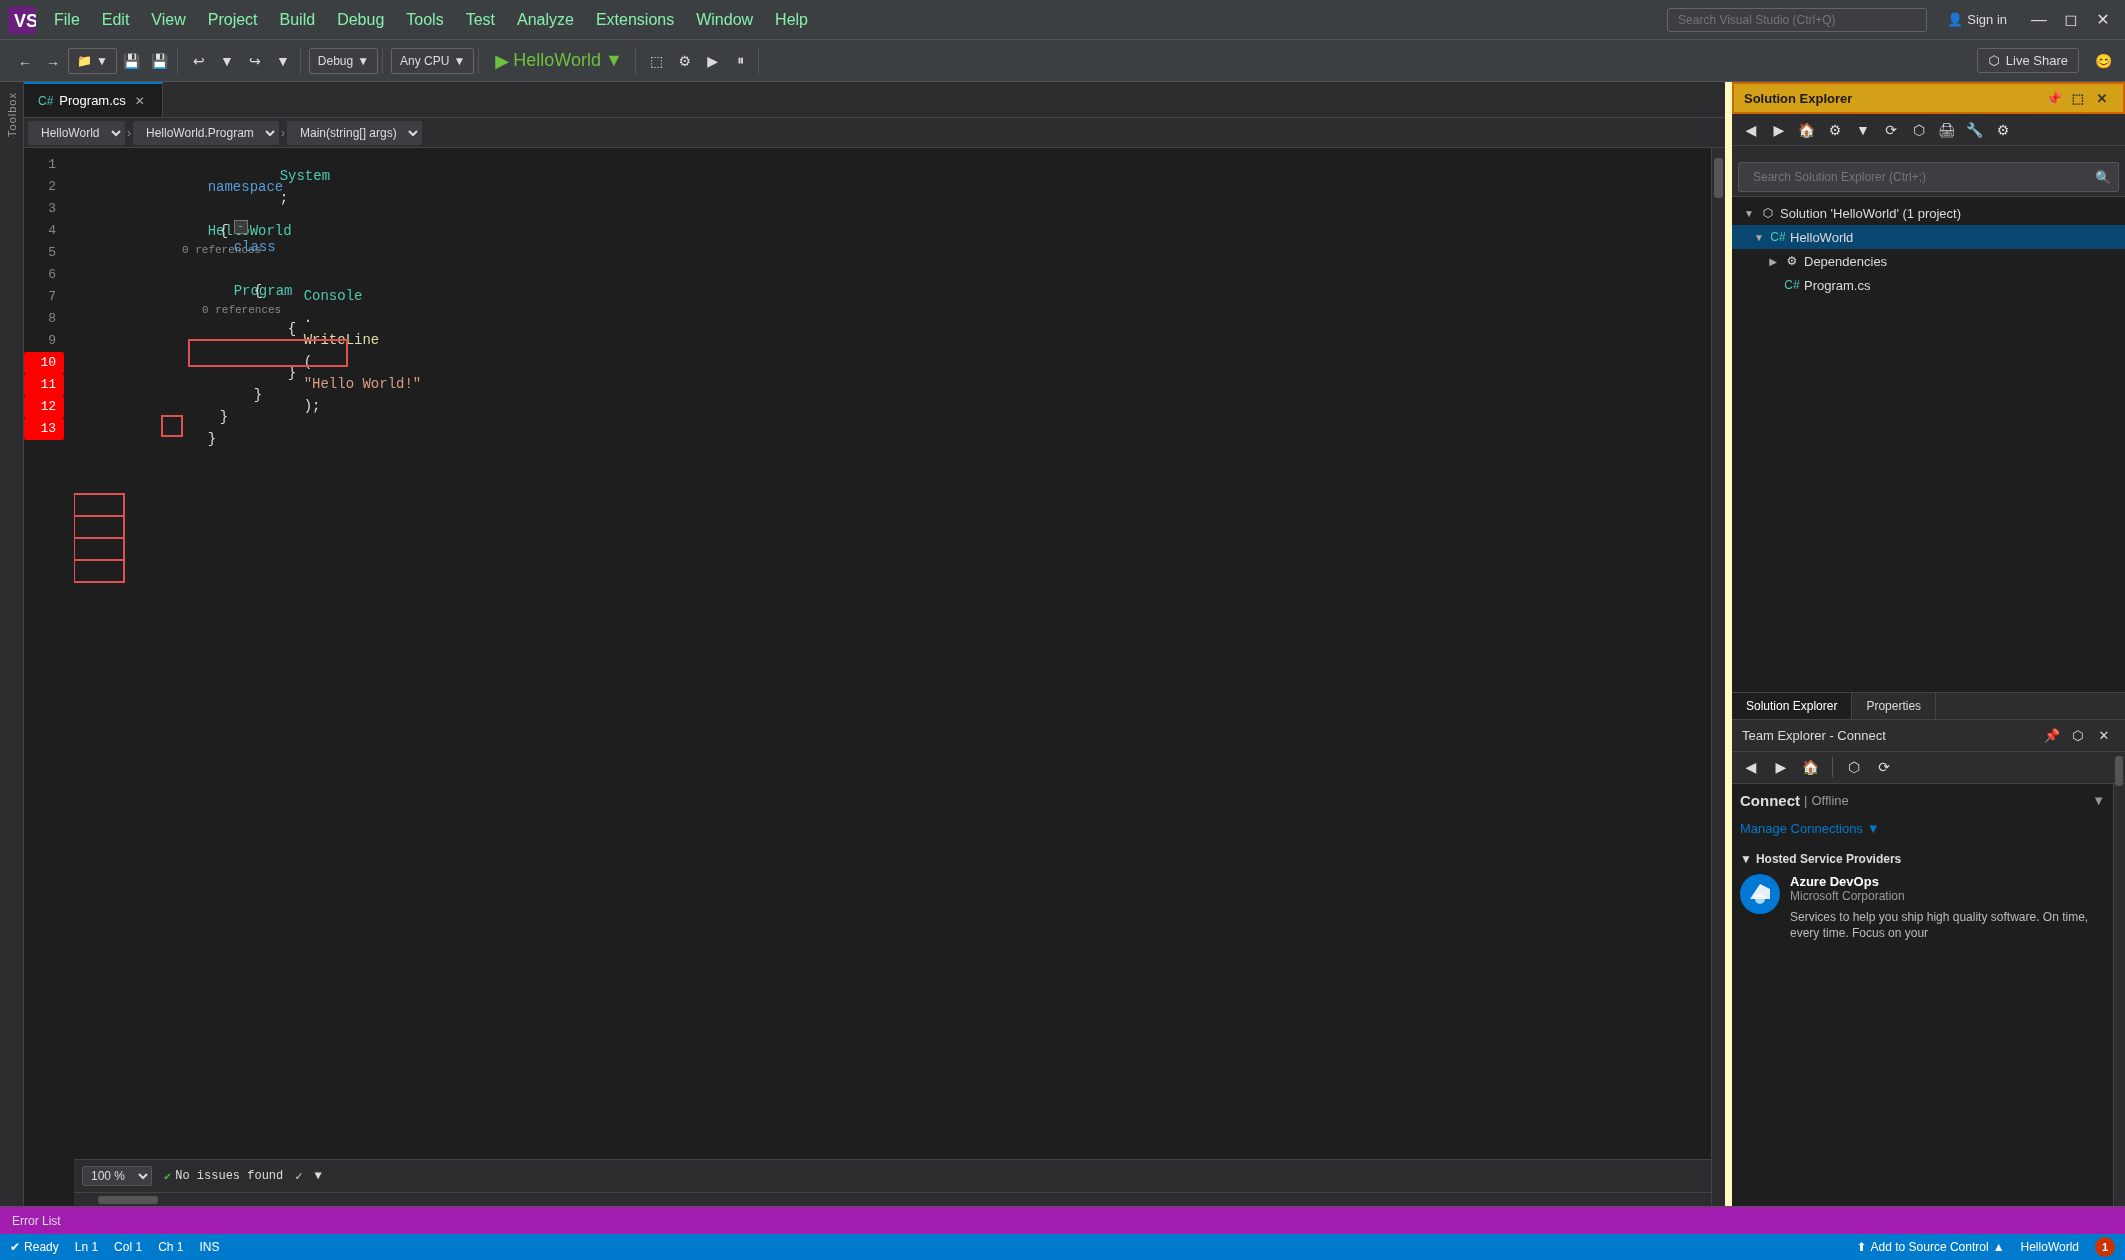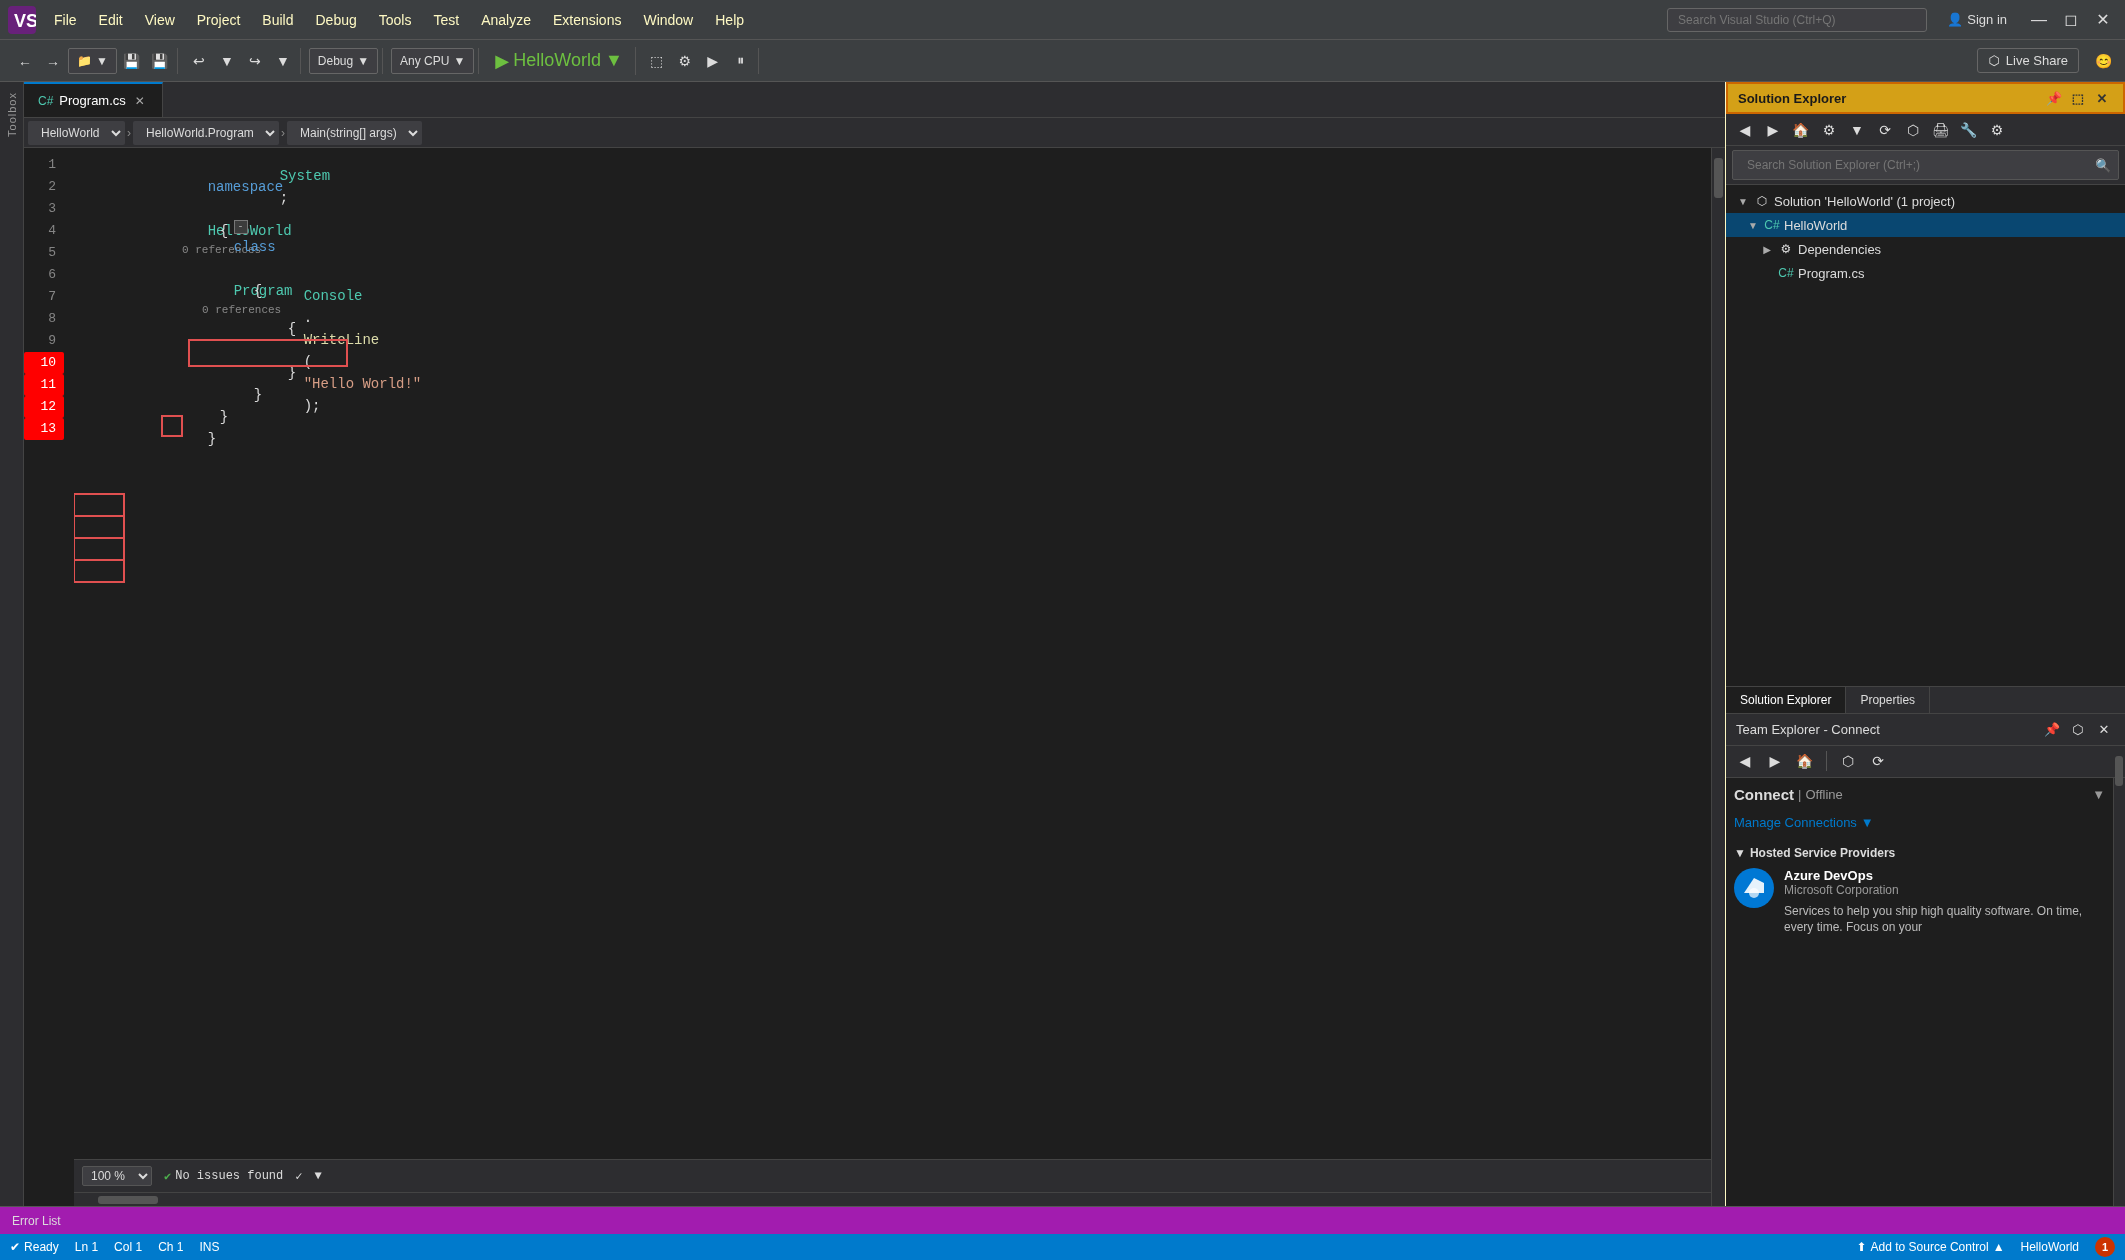--- a/index.html
+++ b/index.html
@@ -27,24 +27,24 @@
       flex-shrink: 0;
     }
     .vs-logo {
       width: 28px;
       height: 28px;
       margin-right: 6px;
       flex-shrink: 0;
     }
     .menu-item {
       padding: 4px 10px;
-      color: #fef9c3;
+      color: #86efac;
       cursor: pointer;
       border-radius: 3px;
-      font-size: 14px;
+      font-size: 16px;
     }
     .search-box {
       margin-left: auto;
       background: #3e3e42;
       border: 1px solid #666;
       color: #dcdcdc;
       padding: 4px 10px;
       width: 260px;
       font-size: 12px;
       border-radius: 3px;
@@ -348,21 +348,21 @@
       gap: 4px;
       color: #dcdcdc;
     }
 
     
     .right-panel {
       width: 400px;
       display: flex;
       flex-direction: column;
       background: #2d2d30;
-      border-left: 1px solid #fef9c3;
+      border-left: 7px solid #fef9c3;
       flex-shrink: 0;
     }
 
     
     .panel-header {
       background: #d4a017;
       color: #1a1a1a;
       display: flex;
       align-items: center;
       height: 32px;
@@ -927,21 +927,21 @@
       <button class="tb-btn">⚙</button>
       <button class="tb-btn">▼</button>
       <button class="tb-btn">⟳</button>
       <button class="tb-btn">⬡</button>
       <button class="tb-btn">🖨</button>
       <button class="tb-btn">🔧</button>
       <button class="tb-btn">⚙</button>
     </div>
 
     <div style="padding: 4px 6px; background:#2d2d30; border-bottom:1px solid #444;">
-      <div style="display:flex; align-items:center; background:#3e3e42; border:1px solid #555; border-radius:2px; padding:2px 6px;">
+      <div style="display:flex; align-items:center; background:#3e3e42; border:1px solid #555; border-radius:2px; padding:2px 6px;margin-top:12px;">
         <input class="panel-search" style="border: none; background: transparent; flex: 1 1 0%;" placeholder="Search Solution Explorer (Ctrl+;)">
         <span style="color:#999;">🔍</span>
       </div>
     </div>
 
     <div class="solution-tree">
       <div class="tree-item">
         <span class="tree-arrow">▼</span>
         <span class="tree-icon">⬡</span>
         <span>Solution 'HelloWorld' (1 project)</span>

